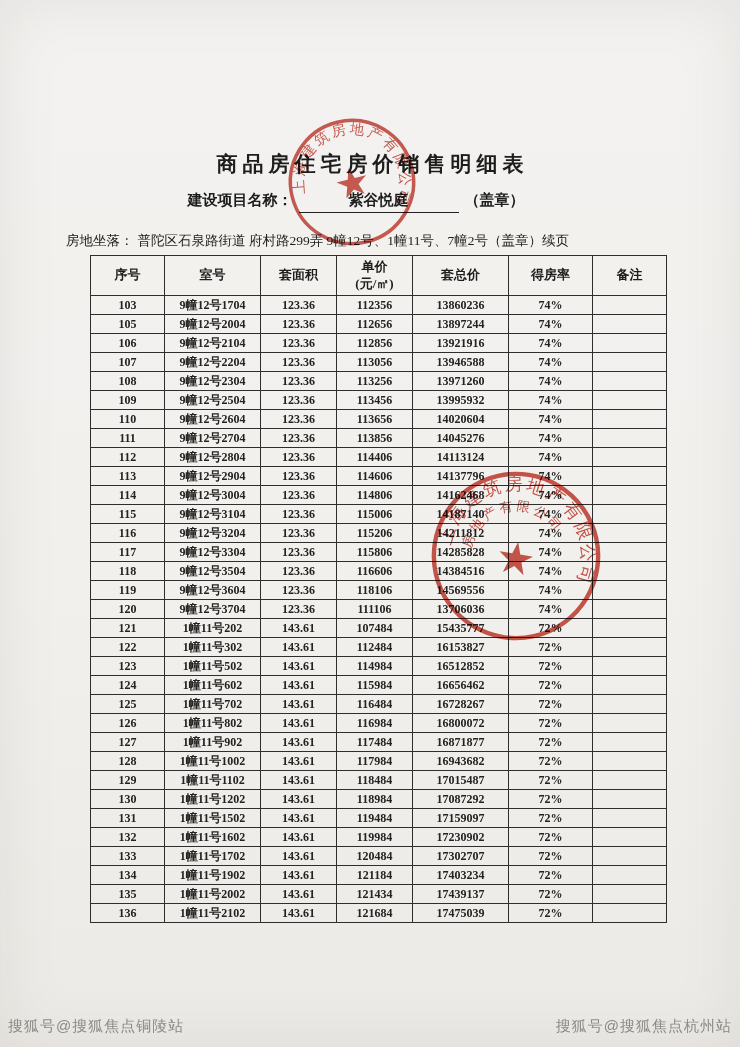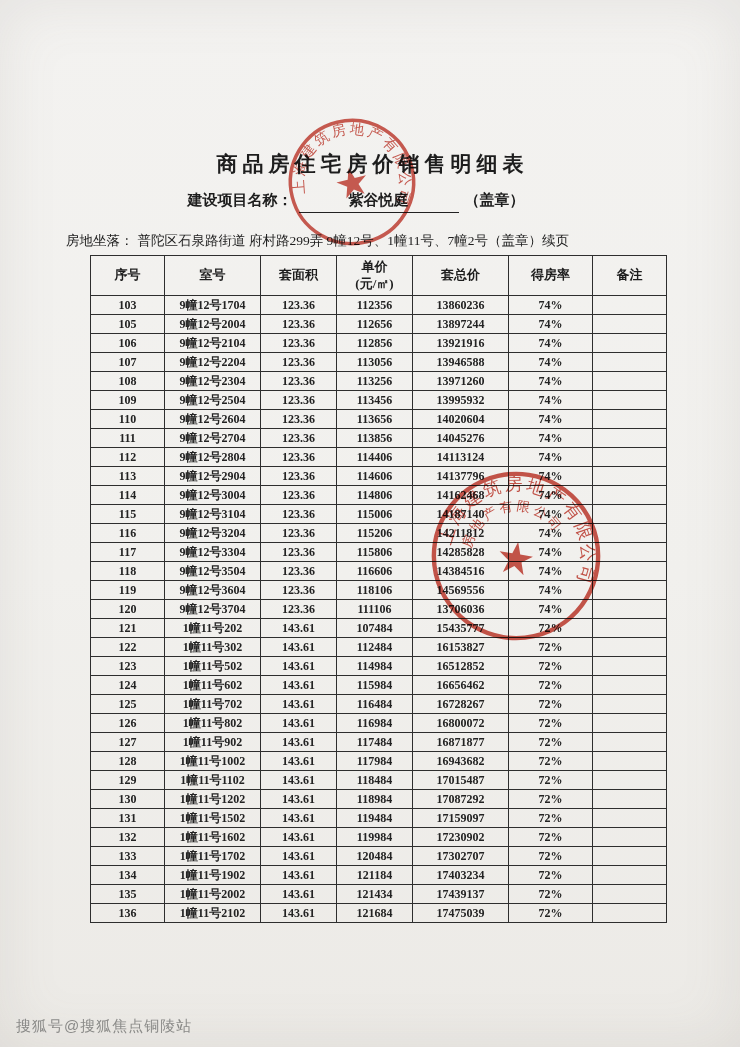--- a/index.html
+++ b/index.html
@@ -68,21 +68,21 @@
     mix-blend-mode:multiply;
   }
   .stamp-top  { top:116px; left:286px; width:132px; height:132px; opacity:0.82; transform:rotate(-14deg); }
   .stamp-right{ top:468px; left:428px; width:176px; height:176px; opacity:0.85; transform:rotate(9deg); }
 
   .watermark {
     position:absolute; bottom:11px;
     font-family:"Liberation Sans","DejaVu Sans",sans-serif;
     font-size:15px; color:#8a8a88; letter-spacing:1px;
   }
-  .wm-left  { left:16px; }
+  .wm-left  { left:8px; }
   .wm-right { right:8px; }
 </style>
 </head>
 <body>
 
 <div class="page">
 
   <div class="doc-title">商品房住宅房价销售明细表</div>
 
   <div class="project-line">
@@ -440,14 +440,15 @@
         <textPath href="#ringRightOuter">上海建筑房地产有限公司</textPath>
       </text>
       <text fill="#c43a2e" font-size="9" letter-spacing="2">
         <textPath href="#ringRightInner">房地产有限公司</textPath>
       </text>
       <text x="60" y="72" text-anchor="middle" font-size="30" fill="#c43a2e">★</text>
     </svg>
   </div>
 
   <div class="watermark wm-left">搜狐号@搜狐焦点铜陵站</div>
+  <div class="watermark wm-right">搜狐号@搜狐焦点杭州站</div>
 
 </div>
 
 </body></html>

